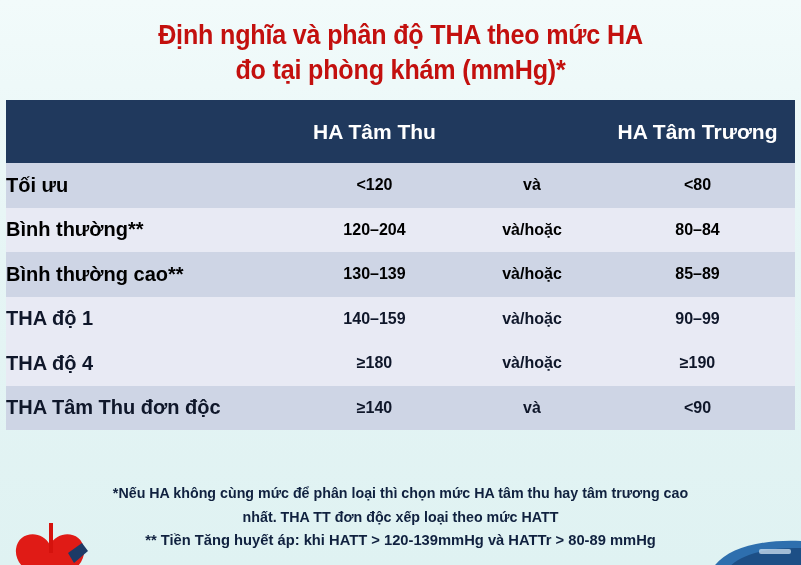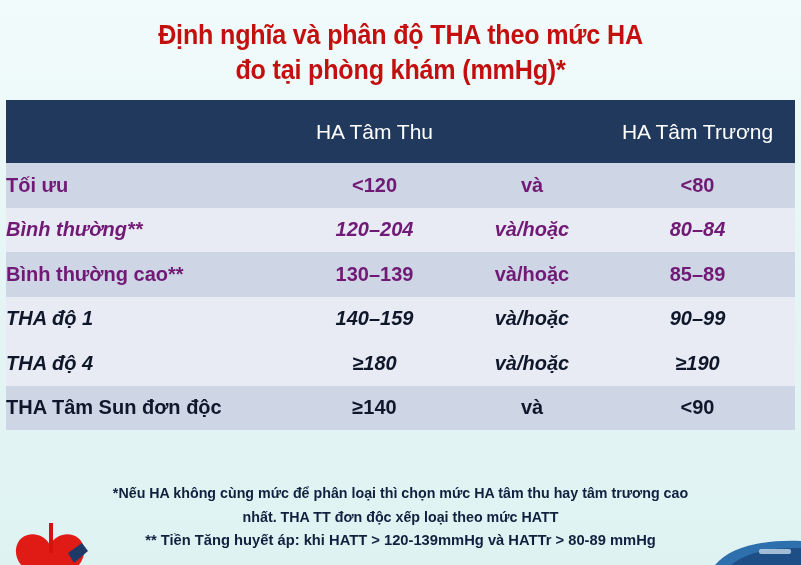--- a/index.html
+++ b/index.html
@@ -55,50 +55,50 @@
   
   col.c1 { width: 279px; }
   col.c2 { width: 179px; }
   col.c3 { width: 136px; }
   col.c4 { width: 195px; }
 
   thead th {
     height: 63px;
     background: #20395d;
     color: #ffffff;
-    font-weight: normal;
+    font-weight: bold;
     font-size: 21px;
     text-align: center;
     border-right: 2px solid #cfd8e6;
     box-sizing: border-box;
   }
   thead th.h1 { border-right: 2px solid #cfd8e6; }
   thead th.h4 { border-right: 0; }
 
   tbody tr { height: 44.5px; }
   tbody td {
     height: 44.5px;
-    font-size: 20px;
+    font-size: 16px;
     font-weight: bold;
     text-align: center;
     border-right: 2px solid #f4f6fb;
     border-bottom: 1px solid #f4f6fb;
     box-sizing: border-box;
   }
   tbody td.label {
     text-align: left;
     padding-left: 11px;
     font-size: 20px;
   }
   tbody td.last { border-right: 0; }
 
   tr.rdark td { background: #ced5e5; }
-  tr.rlight td { background: #e8eaf4; font-style: italic; }
-
-  tr.navy td { color: #701a75; }
+  tr.rlight td { background: #e8eaf4; }
+
+  tr.navy td { color: #000000; }
   tr.red  td { color: #0f172a; }
 
   
   #footnotes {
     position: absolute;
     left: 0;
     top: 481px;
     width: 801px;
     text-align: center;
     color: #10213f;
@@ -178,21 +178,21 @@
         <td>và/hoặc</td>
         <td class="last">90–99</td>
       </tr>
       <tr class="rlight red">
         <td class="label">THA  độ 4</td>
         <td>≥180</td>
         <td>và/hoặc</td>
         <td class="last">≥190</td>
       </tr>
       <tr class="rdark red">
-        <td class="label">THA Tâm Sun đơn độc</td>
+        <td class="label">THA Tâm Thu đơn độc</td>
         <td>≥140</td>
         <td>và</td>
         <td class="last">&lt;90</td>
       </tr>
     </tbody>
   </table>
 
   <div id="footnotes">
     <span class="fline f1">*Nếu HA  không cùng mức để phân loại thì chọn mức HA tâm thu hay tâm trương cao</span>
     <span class="fline f2">nhất. THA TT đơn độc xếp loại theo mức HATT</span>

